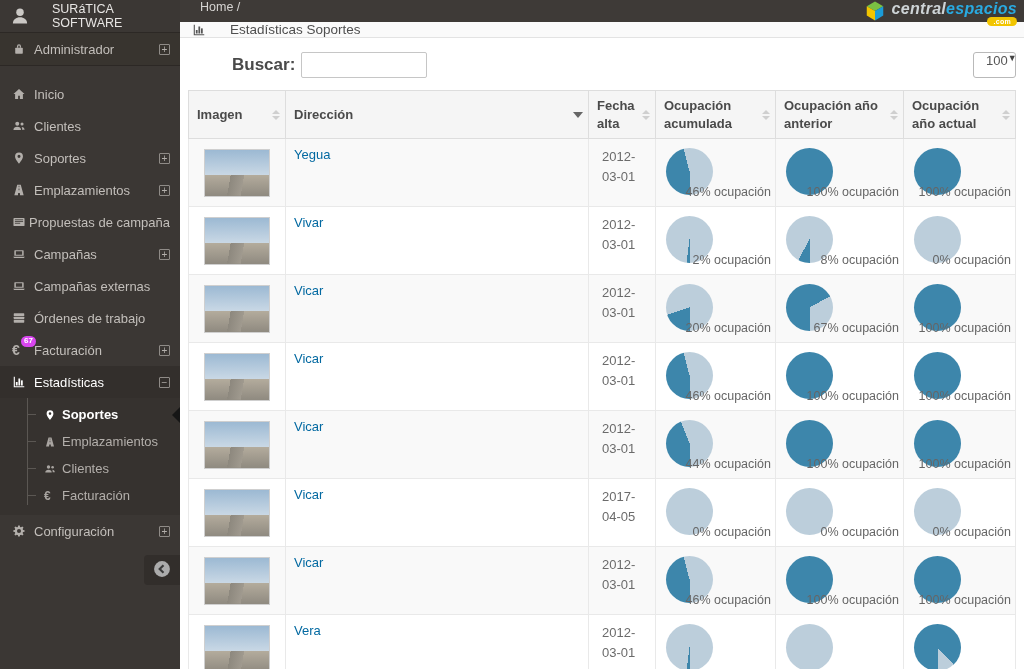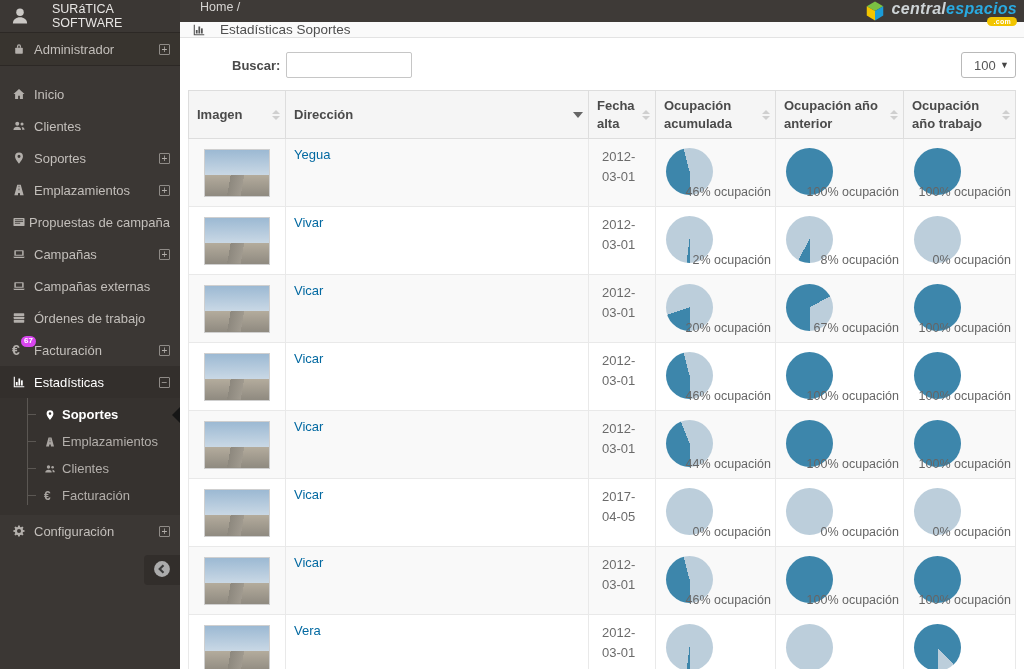--- a/index.html
+++ b/index.html
@@ -57,32 +57,32 @@
   .logo { display:flex; align-items:center; gap:6px; cursor:pointer; }
   .logo svg.cube { width:22px; height:22px; }
   .logo-text { position:relative; font-style:italic; font-size:16px; letter-spacing:.3px;
     font-weight:bold; padding-bottom:4px; }
   .logo-central { color:#cdd3d6; }
   .logo-espacios { color:#29aae1; }
   .logo-tld { position:absolute; right:0; bottom:-4px; background:#f2c500; color:#fff;
     font-size:7px; font-style:normal; padding:1px 6px; border-radius:7px; }
 
   .page-header { height:29px; background:#fafafa; border-bottom:1px solid #e3e3e3;
-    display:flex; align-items:center; gap:14px; padding:0 12px; color:#4f4f4f;
+    display:flex; align-items:center; gap:24px; padding:0 12px; color:#4f4f4f;
     font-size:13.5px; }
   .page-header .icon { color:#555; display:flex; }
   .page-header .icon svg { width:14px; height:14px; }
 
   .content { flex:1; padding:14px 9px 0 8px; }
   .toolbar { display:flex; align-items:center; margin:0 0 12px 5px; }
-  .toolbar label { font-weight:bold; font-size:13px; color:#4a4a4a; margin-right:6px;padding-left:39px; }
+  .toolbar label { font-weight:bold; font-size:17px; color:#4a4a4a; margin-right:6px;padding-left:39px; }
   .toolbar input { width:126px; height:26px; border:1px solid #c6c6c6; border-radius:2px;
     padding:0 6px; font-size:13px; color:#333; outline:none; }
-  .pagesize { margin-left:auto; width:55px; height:26px; border:1px solid #b9b9b9;
-    border-radius:3px; background:#fff; display:flex; align-items:center;
+  .pagesize { margin-left:auto; width:43px; height:26px; border:1px solid #b9b9b9;
+    border-radius:3px; background:#fff; display:flex; align-items:flex-start;
     justify-content:space-between; padding:0 6px 0 12px; font-size:13px; color:#555;
     cursor:pointer; }
   .pagesize .caret { font-size:9px; color:#444; }
 
   table { border-collapse:collapse; table-layout:fixed; width:827px; font-size:13px; }
   col.c-img{width:97px} col.c-dir{width:303px} col.c-fecha{width:67px}
   col.c-acu{width:120px} col.c-ant{width:128px} col.c-act{width:112px}
   thead th { background:#f5f5f5; border:1px solid #ddd; border-left:none;
     text-align:left; color:#4a4a4a; font-size:13px; padding:6px 16px 6px 8px;
     height:42px; vertical-align:middle; position:relative; cursor:pointer;
@@ -347,21 +347,21 @@
                   <i class="down"></i>
                 </span></th>
               <th><span>Ocupación acumulada</span><span class="sort-both">
                   <i class="up"></i>
                   <i class="down"></i>
                 </span></th>
               <th><span>Ocupación año anterior</span><span class="sort-both">
                   <i class="up"></i>
                   <i class="down"></i>
                 </span></th>
-              <th><span>Ocupación año trabajo</span><span class="sort-both">
+              <th><span>Ocupación año actual</span><span class="sort-both">
                   <i class="up"></i>
                   <i class="down"></i>
                 </span></th>
             </tr>
           </thead>
         <tbody id="tbody">
             <tr>
               <td>
                 <div class="photo"></div>
               </td>

